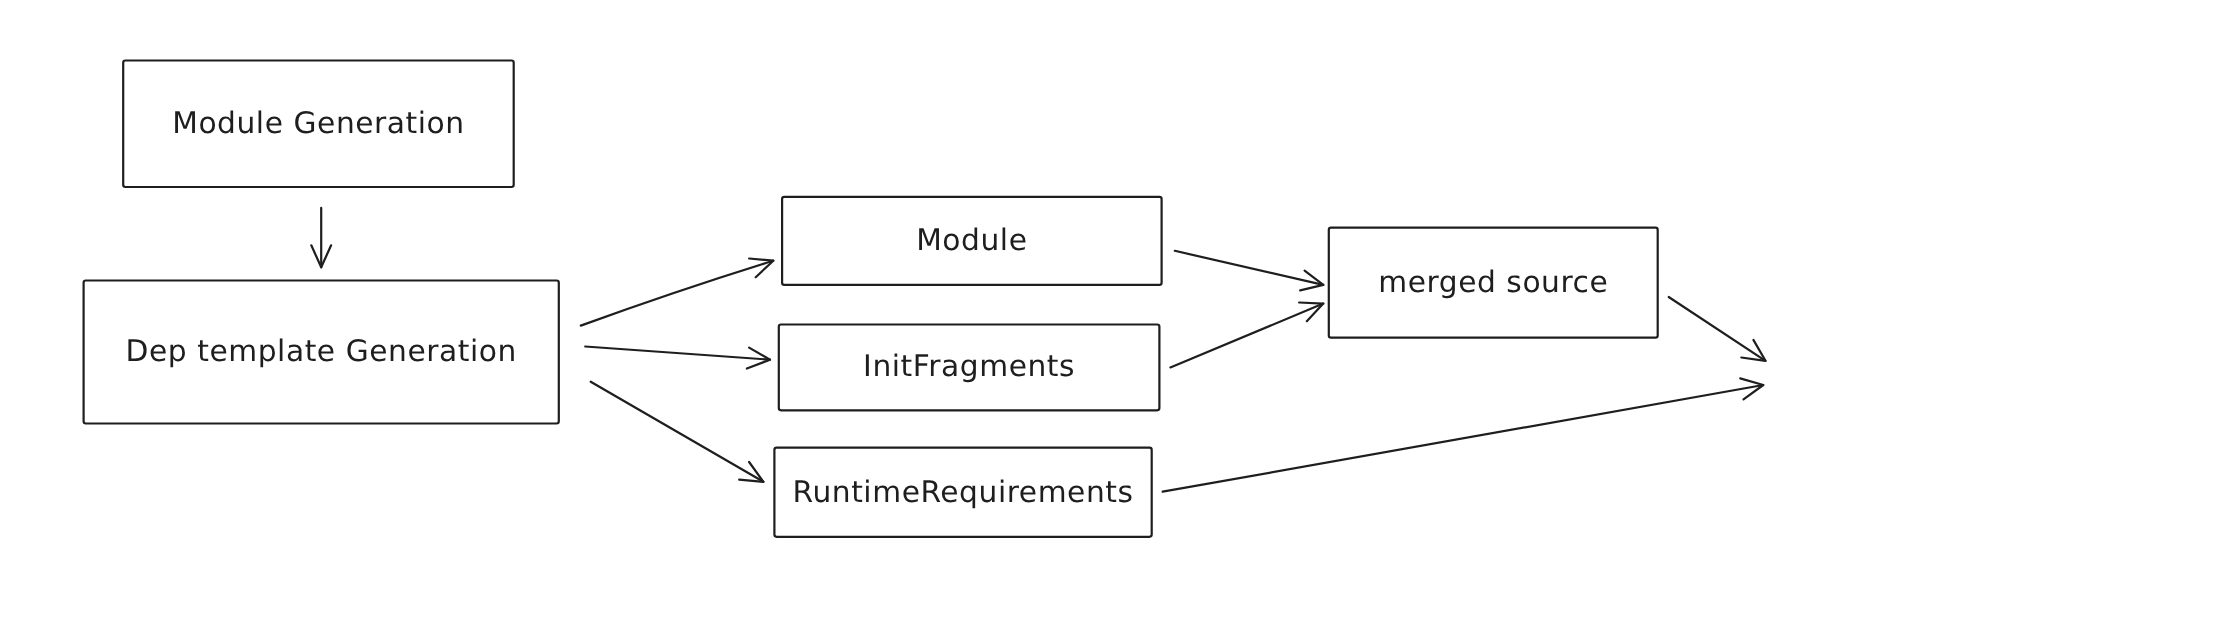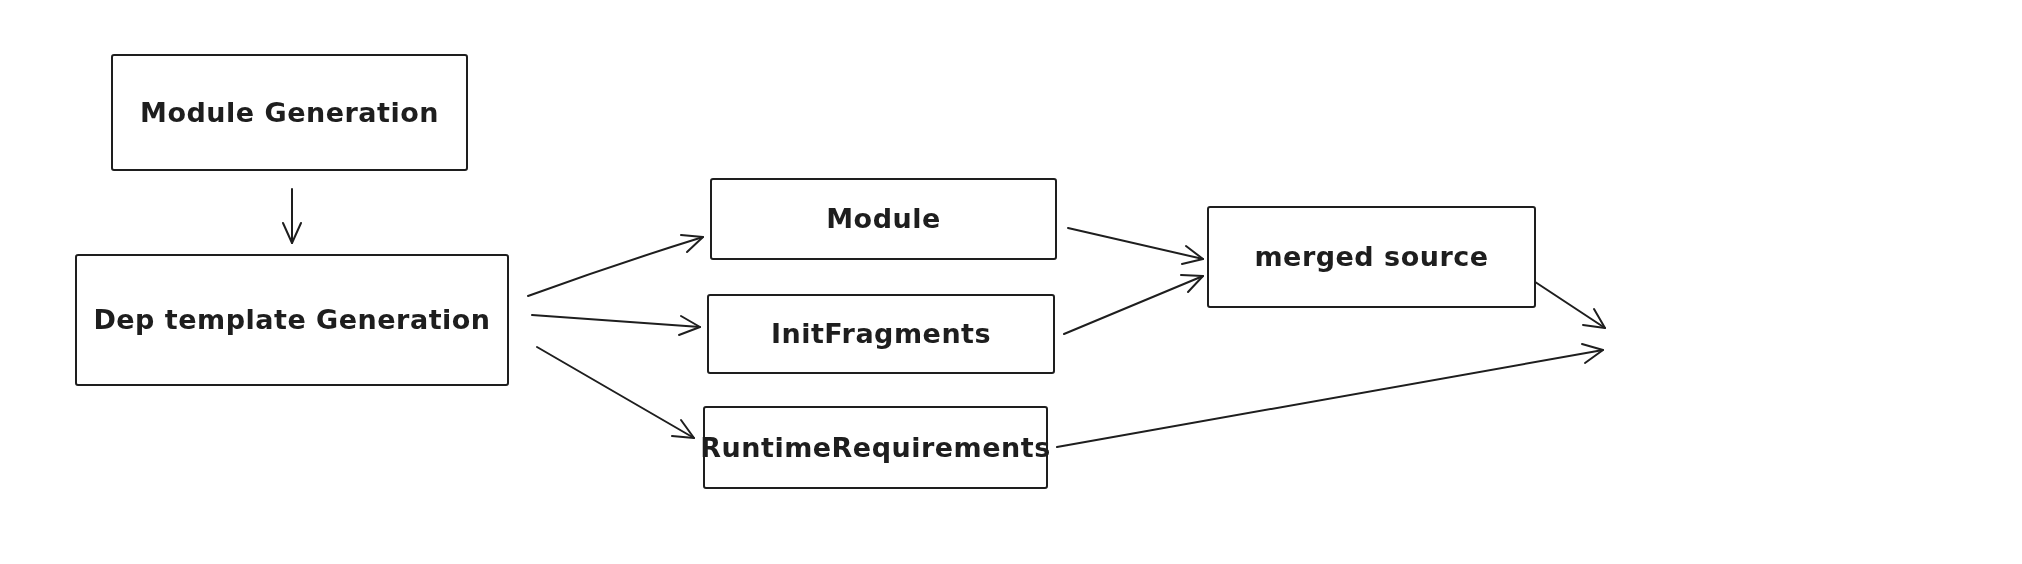--- a/index.html
+++ b/index.html
@@ -8,21 +8,20 @@
     background: #ffffff;
   }
   .canvas {
     position: relative;
     width: 2022px;
     height: 564px;
     background: #ffffff;
     font-family: "DejaVu Sans", "Liberation Sans", sans-serif;
     color: #1e1e1e;
     overflow: hidden;
-    font-weight: bold;
   }
   .edges-layer {
     position: absolute;
     left: 0;
     top: 0;
     width: 2022px;
     height: 564px;
     pointer-events: none;
   }
   .edges-layer path {
@@ -45,21 +44,21 @@
     font-size: 27px;
     letter-spacing: 0.5px;
     line-height: 1.25;
   }
   .node span { display: block; }
   #node-module-generation      { left: 111px;  top: 54px;  width: 357px; height: 117px; }
   #node-dep-template-generation{ left: 75px;   top: 254px; width: 434px; height: 132px; }
   #node-source                 { left: 710px;  top: 178px; width: 347px; height: 82px;  }
   #node-init-fragments         { left: 707px;  top: 294px; width: 348px; height: 80px;  }
   #node-runtime-requirements   { left: 703px;  top: 406px; width: 345px; height: 83px;  }
-  #node-merged-source          { left: 1207px; top: 206px; width: 329px; height: 102px; }
+  #node-merged-source          { left: 1207px; top: 206px; width: 301px; height: 102px; }
   #node-code-generation-results{ left: 1612px; top: 269px; width: 346px; height: 124px; padding: 0 28px; }
 </style>
 </head>
 <body>
 
 <div class="canvas">
 
   <svg class="edges-layer" viewBox="0 0 2022 564" xmlns="http://www.w3.org/2000/svg">
     <g>
       <path d="M292,189 L292,243"></path>

